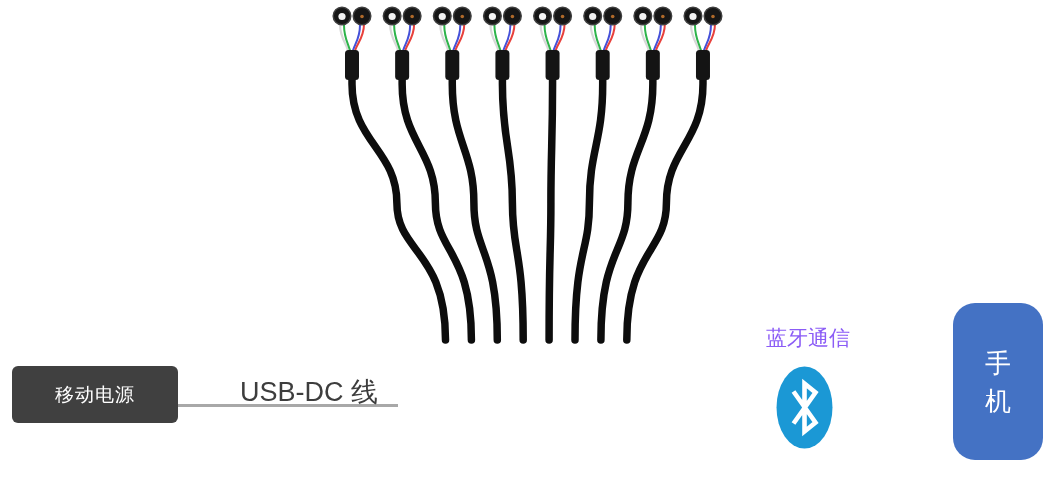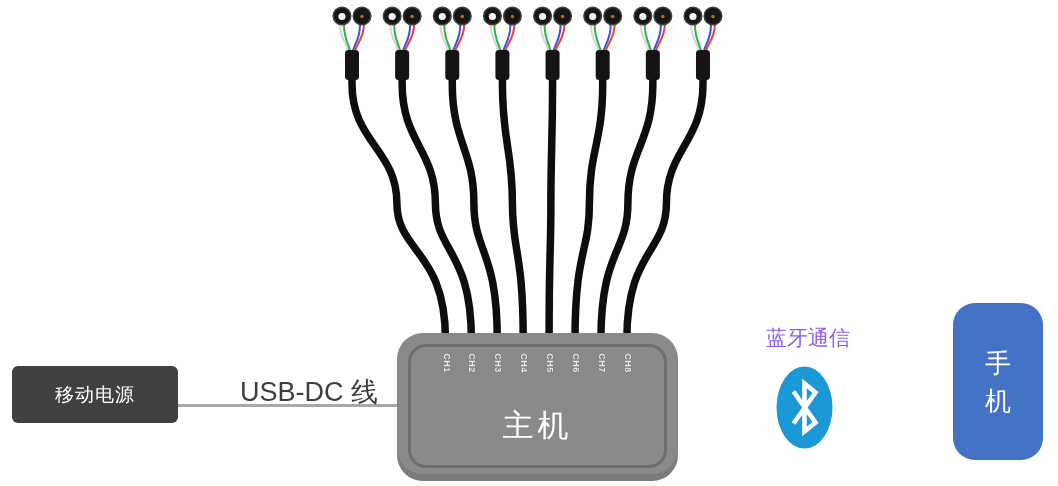--- a/index.html
+++ b/index.html
@@ -139,34 +139,20 @@
       </g>
     </svg>
 
   <div class="power">
     <span>移动电源</span>
   </div>
 
   <div class="usb-line"></div>
   <div class="usb-label">USB-DC 线</div>
 
-  <div class="host">
-    <div class="host-inner"></div>
-    <div class="ports" id="ports">
-        <span class="port-label" style="left: 33.5px;">CH1</span>
-        <span class="port-label" style="left: 59.4px;">CH2</span>
-        <span class="port-label" style="left: 85.3px;">CH3</span>
-        <span class="port-label" style="left: 111.2px;">CH4</span>
-        <span class="port-label" style="left: 137.1px;">CH5</span>
-        <span class="port-label" style="left: 163px;">CH6</span>
-        <span class="port-label" style="left: 188.9px;">CH7</span>
-        <span class="port-label" style="left: 214.8px;">CH8</span>
-      </div>
-    <div class="host-label">主机</div>
-  </div>
 
   <div class="bt-label">蓝牙通信</div>
 
   <svg class="bt-icon" width="57" height="83" viewBox="0 0 57 83">
     <ellipse id="bt-oval" cx="28.5" cy="41.5" rx="28" ry="41" fill="#1b98d5"></ellipse>
     <path d="M 17.5 25.5 L 39.5 56.5 L 28.5 65.5 L 28.5 17.5 L 39.5 26.5 L 17.5 57.5" fill="none" stroke="#ffffff" stroke-width="4.6" stroke-linejoin="miter" stroke-linecap="butt"></path>
   </svg>
 
   <div class="phone">
     <div>手</div>

